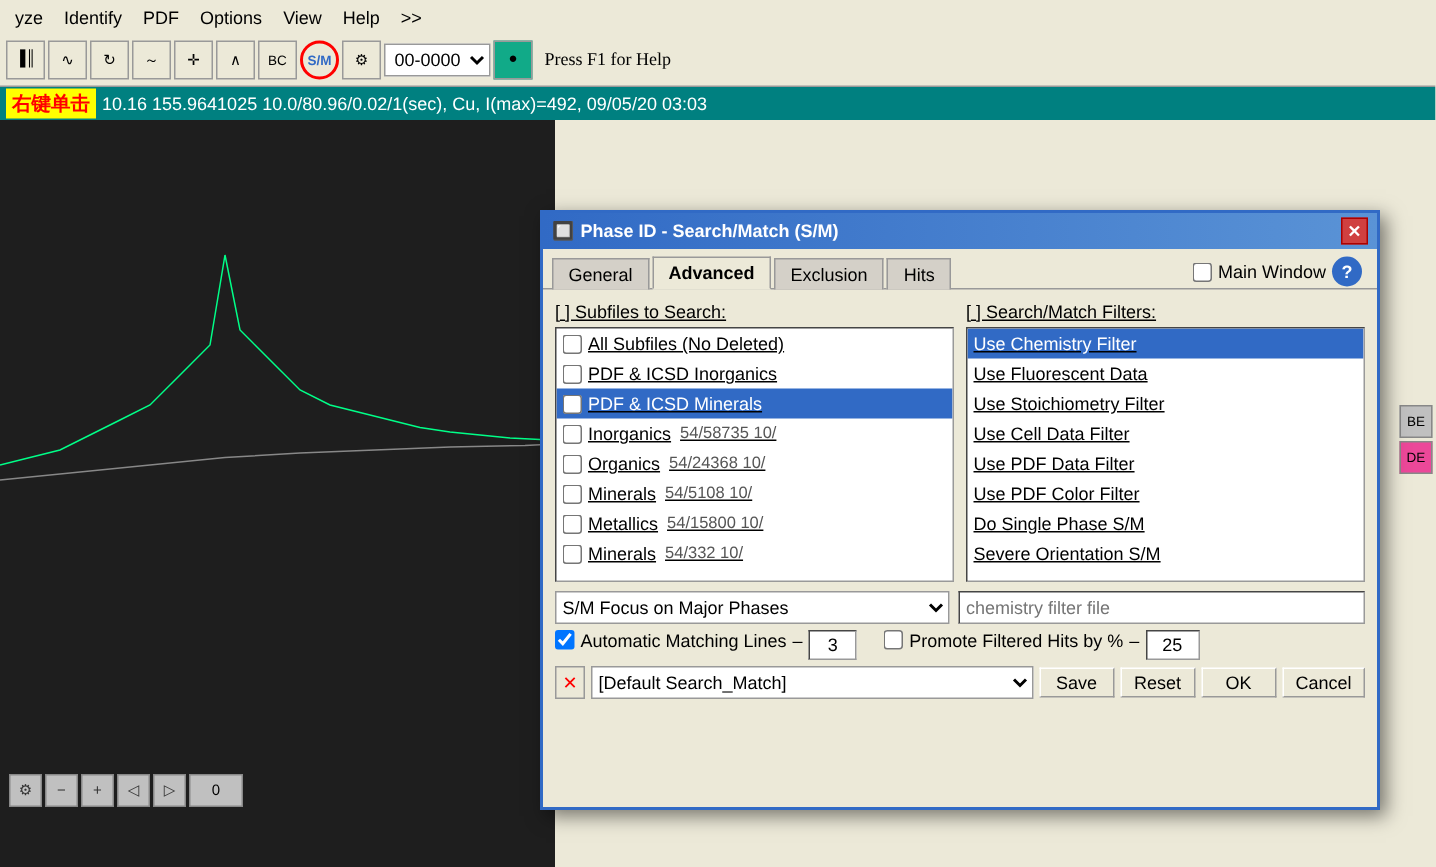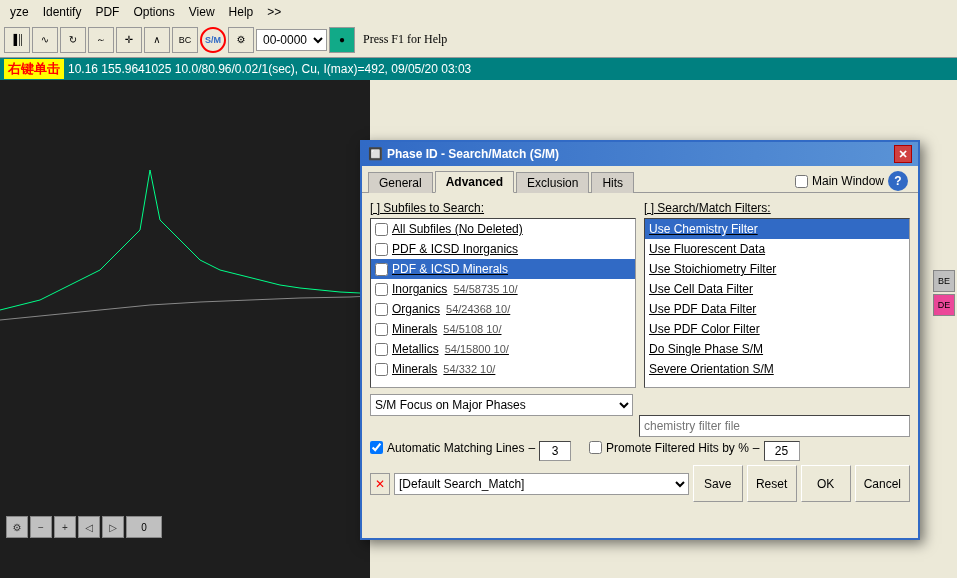--- a/index.html
+++ b/index.html
@@ -226,39 +226,38 @@
       margin: 0;
     }
 
     
     .listbox::-webkit-scrollbar { width: 14px; }
     .listbox::-webkit-scrollbar-thumb { background: #c0c0c0; border: 1px solid #999; }
 
     
     .bottom-row1 {
       display: flex;
-      align-items: flex-start;
+      align-items: center;
       gap: 6px;
       margin-top: 6px;
     }
     .select-dropdown {
       height: 22px;
       font-size: 12px;
       background: white;
       border: 1px solid #999;
       flex: 1;
     }
     .text-input {
       height: 22px;
       font-size: 12px;
       background: white;
       border: 1px inset #999;
       flex: 1;
       padding: 0 4px;
-      margin-top: 21px;
     }
 
     .bottom-row2 {
       display: flex;
       align-items: flex-start;
       gap: 4px;
       margin-top: 4px;
     }
     .small-input {
       width: 32px;
@@ -275,21 +274,21 @@
       text-align: center;
     }
 
     .bottom-row3 {
       display: flex;
       align-items: center;
       gap: 4px;
       margin-top: 4px;
     }
     .dialog-btn {
-      height: 37px;
+      height: 20px;
       min-width: 50px;
       background: #ece9d8;
       border: 1px solid #999;
       border-top-color: #fff;
       border-left-color: #fff;
       cursor: pointer;
       font-size: 12px;
       padding: 0 8px;
     }
 

